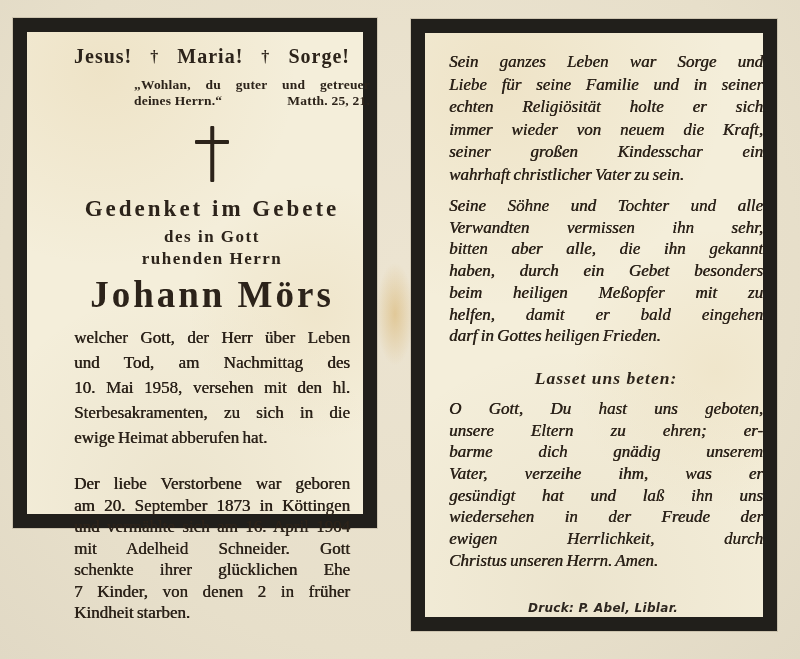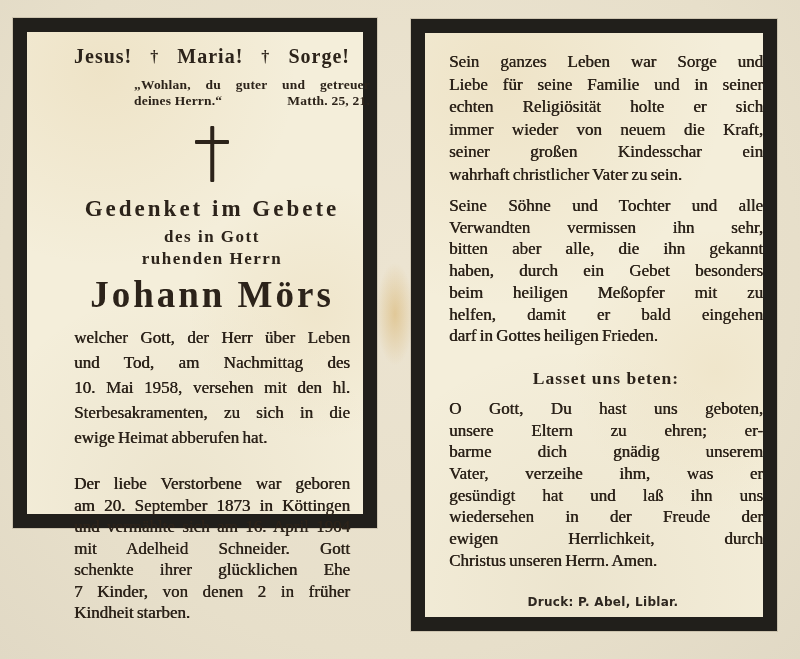--- a/index.html
+++ b/index.html
@@ -29,21 +29,21 @@
   }
   .panel-left{left:13px;top:18px;width:364px;height:510px;padding-left:20px;}
   .panel-right{left:411px;top:19px;width:366px;height:612px;}
   .fold-stain{
     position:absolute;left:376px;top:262px;width:38px;height:104px;
     background:radial-gradient(ellipse at center, rgba(214,173,96,0.50), rgba(214,173,96,0.0) 70%);
     pointer-events:none;
   }
   .inner{position:relative;height:100%;box-sizing:border-box;}
   .inner-left{padding:12px 13px 0 27px;}
-  .inner-right{padding:9px 0 0 24px;}
+  .inner-right{padding:9px 0 0 24px;font-style:italic;}
 
   
   .invocation{
     display:flex;justify-content:space-between;align-items:baseline;
     font-weight:bold;font-size:20px;letter-spacing:1px;line-height:24px;
   }
   .dagger{font-size:16px;font-weight:bold;transform:translateY(-1px);}
   .quote{
     margin:7px 0 0 60px;width:236px;
     font-weight:bold;font-size:13.5px;line-height:15.5px;letter-spacing:0.2px;
@@ -65,21 +65,21 @@
 
   .para-l1{margin-top:9px;line-height:25px;}
   .para-l2{margin-top:23px;line-height:21.5px;}
 
   
   .para-r1{margin-top:9px;line-height:22.5px;}
   .para-r2{margin-top:9px;line-height:21.7px;}
   .h3{margin-top:21px;text-align:center;font-size:17.5px;font-weight:bold;letter-spacing:1px;}
   .para-r3{margin-top:9px;line-height:21.7px;}
   .imprint{
-    position:absolute;left:0;right:0;bottom:8px;
+    position:absolute;left:0;right:0;bottom:2px;
     text-align:center;transform:translateX(9px);
     font-family:"DejaVu Sans","Liberation Sans",sans-serif;
     font-weight:bold;font-size:12px;letter-spacing:0.3px;color:#2e2720;
   }
 </style>
 </head>
 <body>
 
 <div class="scan">
 

